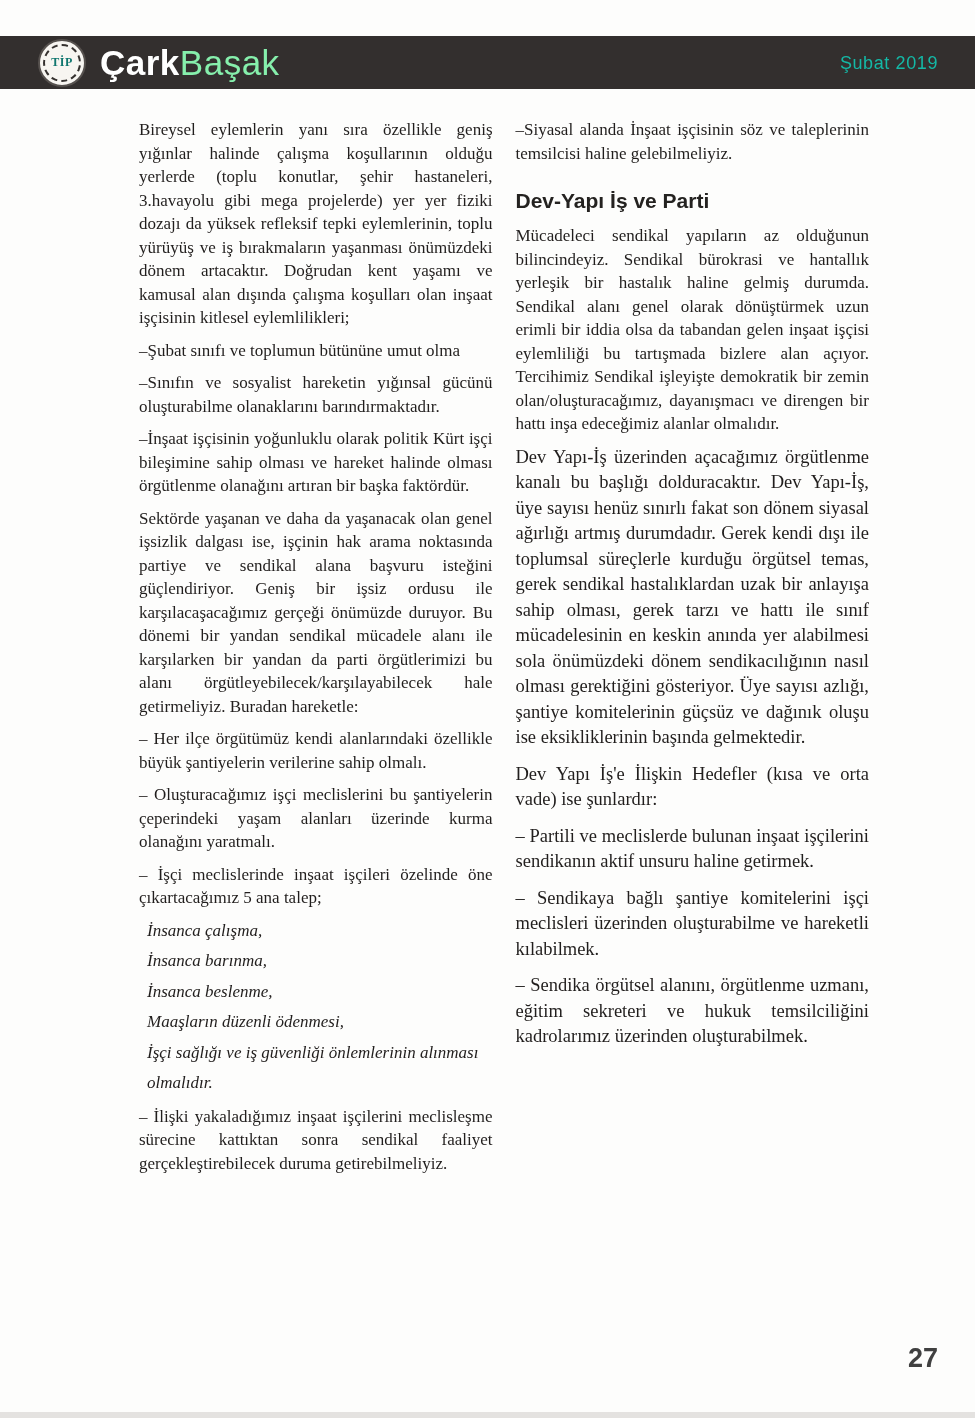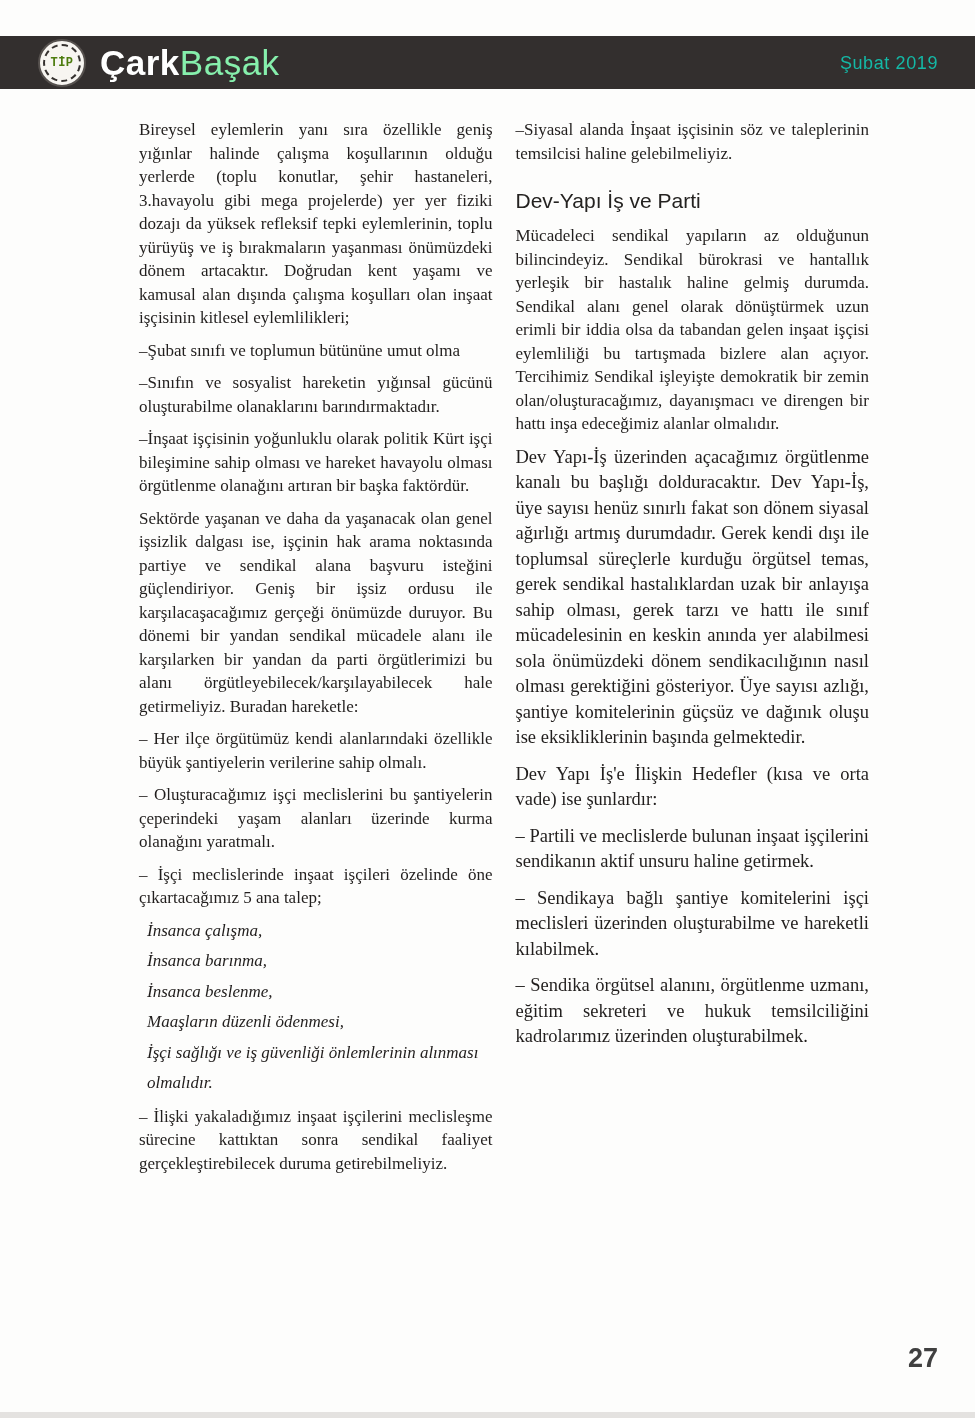--- a/index.html
+++ b/index.html
@@ -33,25 +33,25 @@
     flex: 0 0 auto;
   }
   .logo-ring {
     width: 38px; height: 38px;
     border-radius: 50%;
     border: 2px dashed #35312f;
     display: flex; align-items: center; justify-content: center;
     box-sizing: border-box;
   }
   .logo-text {
-    font-family: Liberation Mono, monospace;
+    font-family: Liberation Serif, serif;
     font-weight: bold;
     font-size: 12px;
     letter-spacing: 0.5px;
-    color: #4d7c0f;
+    color: #0f766e;
   }
   .masthead {
     margin-left: 14px;
     font-family: "Liberation Sans", sans-serif;
     font-size: 35px;
     line-height: 1;
     color: #ffffff;
     letter-spacing: 0.5px;
     white-space: nowrap;
   }
@@ -100,21 +100,21 @@
     margin: 0 0 7px 0;
   }
   p.demand-closing {
     text-align: left;
     padding-left: 8px;
     margin: 0 0 10px 0;
     font-style: italic;
   }
   .section-heading {
     font-family: "Liberation Sans", sans-serif;
-    font-weight: normal;
+    font-weight: bold;
     font-size: 21px;
     line-height: 1.15;
     color: #242220;
     margin: 24px 0 11px 0;
     text-align: left;
   }
 
   
   .page-number {
     position: absolute;
@@ -144,21 +144,21 @@
   <div class="masthead"><span class="heavy">Çark</span><span class="light">Başak</span></div>
   <div class="issue-date">Şubat 2019</div>
 </header>
 
 <main class="content">
 
   <section class="col">
     <p>Bireysel eylemlerin yanı sıra özellikle geniş yığınlar halinde çalışma koşullarının olduğu yerlerde (toplu konutlar, şehir hastaneleri, 3.havayolu gibi mega projelerde) yer yer fiziki dozajı da yüksek refleksif tepki eylemlerinin, toplu yürüyüş ve iş bırakmaların yaşanması önümüzdeki dönem artacaktır. Doğrudan kent yaşamı ve kamusal alan dışında çalışma koşulları olan inşaat işçisinin kitlesel eylemlilikleri;</p>
     <p>–Şubat sınıfı ve toplumun bütününe umut olma</p>
     <p>–Sınıfın ve sosyalist hareketin yığınsal gücünü oluşturabilme olanaklarını barındırmaktadır.</p>
-    <p>–İnşaat işçisinin yoğunluklu olarak politik Kürt işçi bileşimine sahip olması ve hareket havayolu olması örgütlenme olanağını artıran bir başka faktördür.</p>
+    <p>–İnşaat işçisinin yoğunluklu olarak politik Kürt işçi bileşimine sahip olması ve hareket halinde olması örgütlenme olanağını artıran bir başka faktördür.</p>
     <p>Sektörde yaşanan ve daha da yaşanacak olan genel işsizlik dalgası ise, işçinin hak arama noktasında partiye ve sendikal alana başvuru isteğini güçlendiriyor. Geniş bir işsiz ordusu ile karşılacaşacağımız gerçeği önümüzde duruyor. Bu dönemi bir yandan sendikal mücadele alanı ile karşılarken bir yandan da parti örgütlerimizi bu alanı örgütleyebilecek/karşılayabilecek hale getirmeliyiz. Buradan hareketle:</p>
     <p>– Her ilçe örgütümüz kendi alanlarındaki özellikle büyük şantiyelerin verilerine sahip olmalı.</p>
     <p>– Oluşturacağımız işçi meclislerini bu şantiyelerin çeperindeki yaşam alanları üzerinde kurma olanağını yaratmalı.</p>
     <p>– İşçi meclislerinde inşaat işçileri özelinde öne çıkartacağımız 5 ana talep;</p>
     <p class="demand">İnsanca çalışma,</p>
     <p class="demand">İnsanca barınma,</p>
     <p class="demand">İnsanca beslenme,</p>
     <p class="demand">Maaşların düzenli ödenmesi,</p>
     <p class="demand">İşçi sağlığı ve iş güvenliği önlemlerinin alınması</p>
     <p class="demand-closing">olmalıdır.</p>

